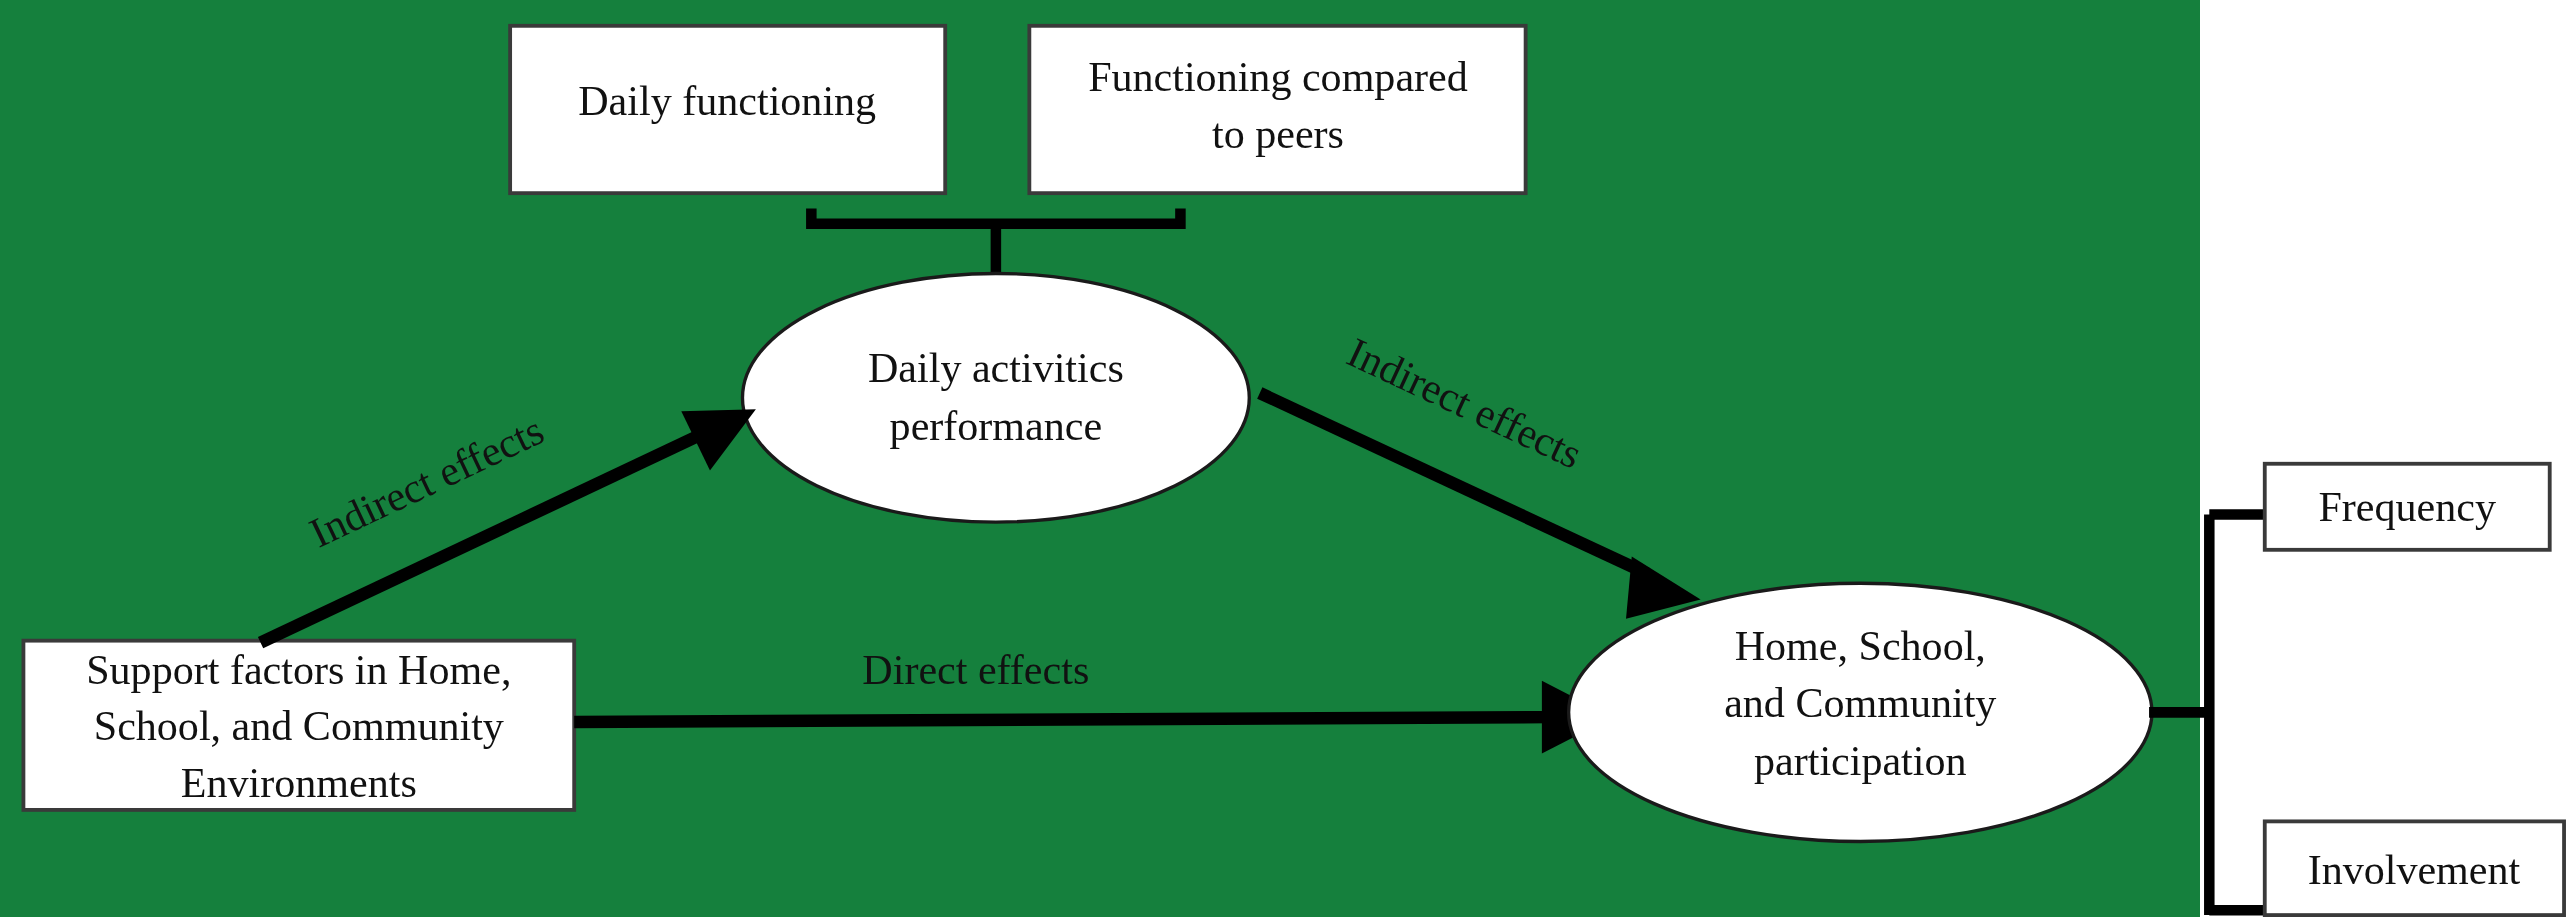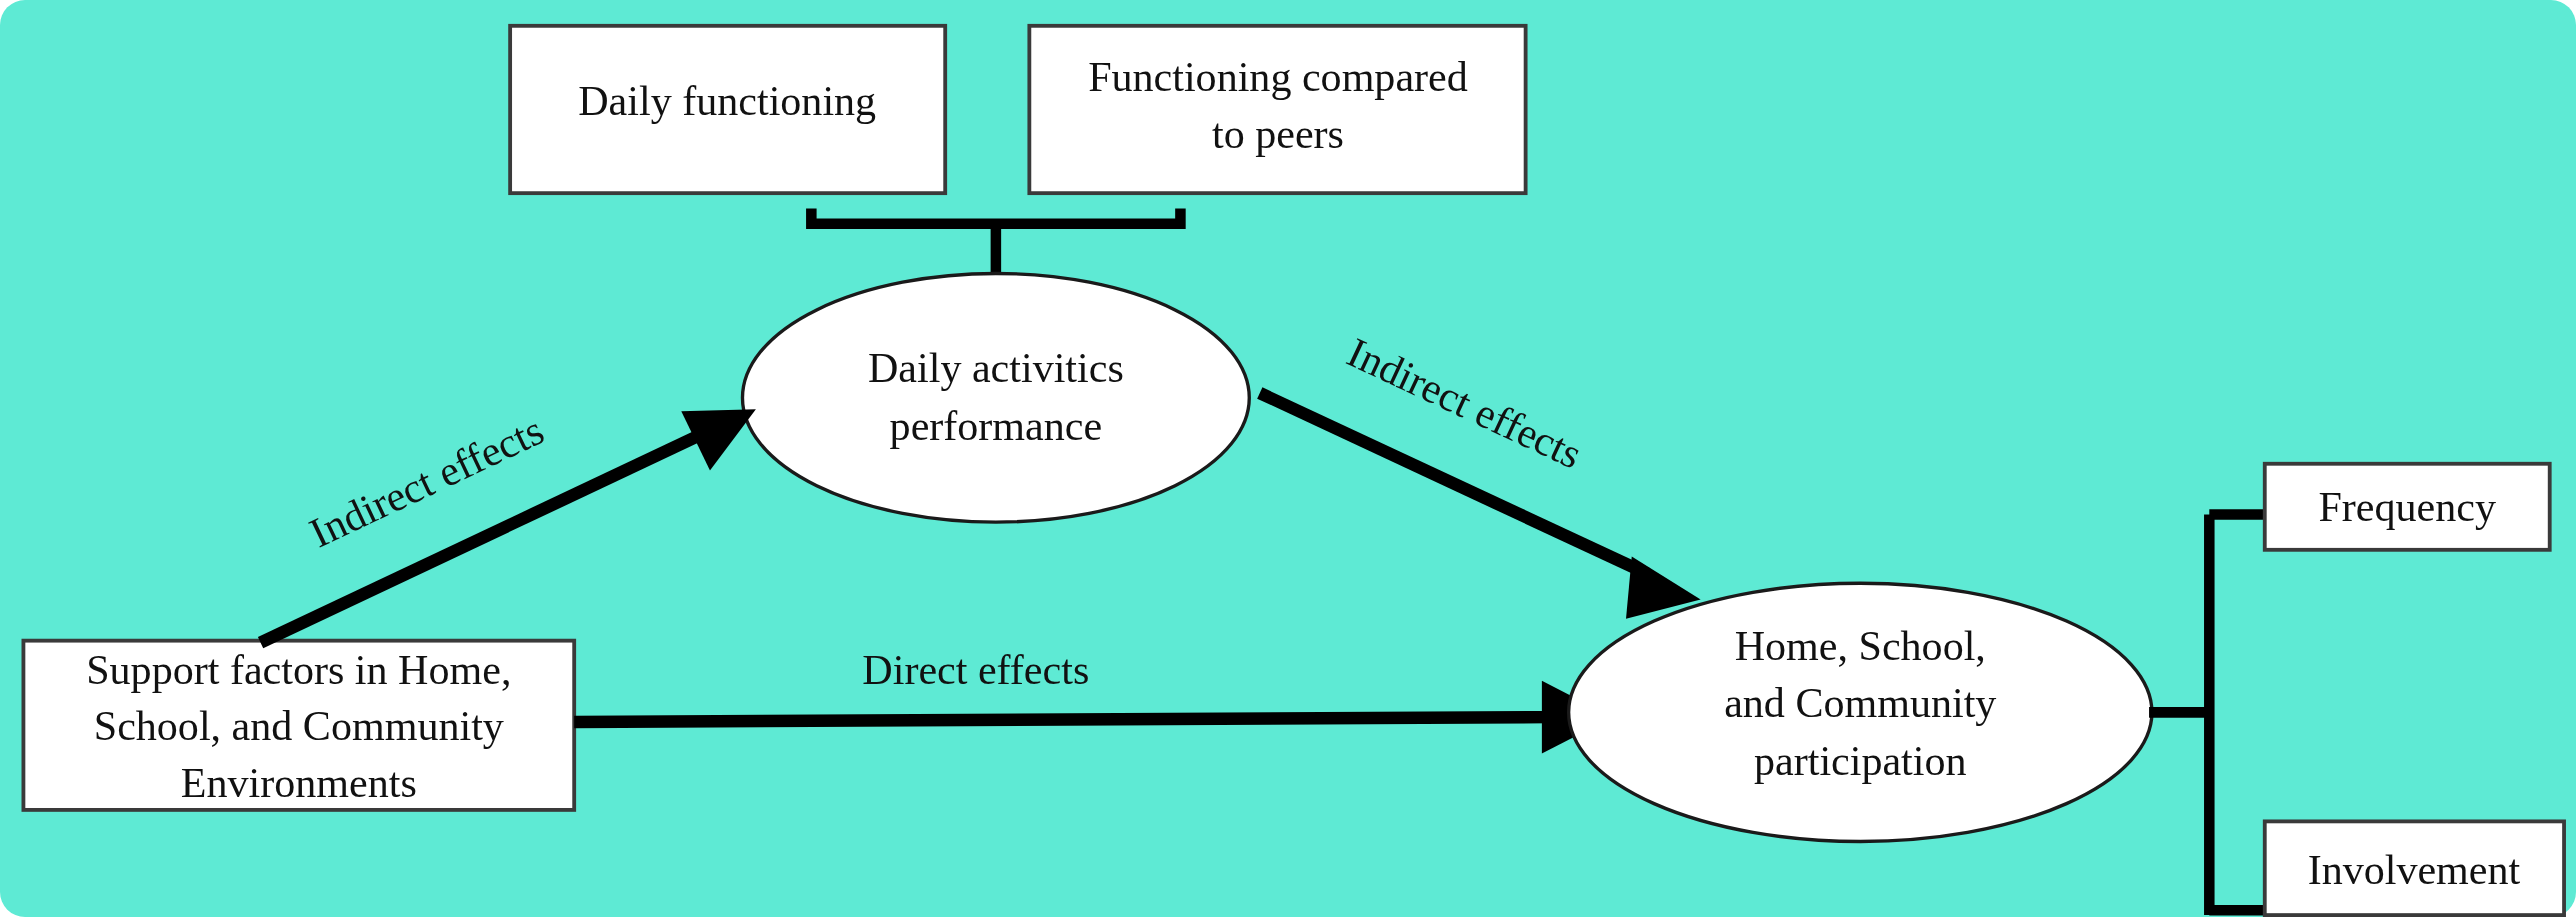--- a/index.html
+++ b/index.html
@@ -8,24 +8,23 @@
     background: #ffffff;
   }
   body {
     width: 2576px;
     height: 917px;
     font-family: "Liberation Serif", "DejaVu Serif", serif;
     overflow: hidden;
   }
   #diagram-root {
     position: relative;
-    width: 2576px;
+    width: 2200px;
     height: 917px;
-    background: #5eead4;
-    border-radius: 25px;
+    background: #15803d;
   }
   svg.diagram {
     display: block;
     width: 2576px;
     height: 917px;
   }
   .node-box {
     fill: #ffffff;
     stroke: #3a3a3a;
     stroke-width: 4;

